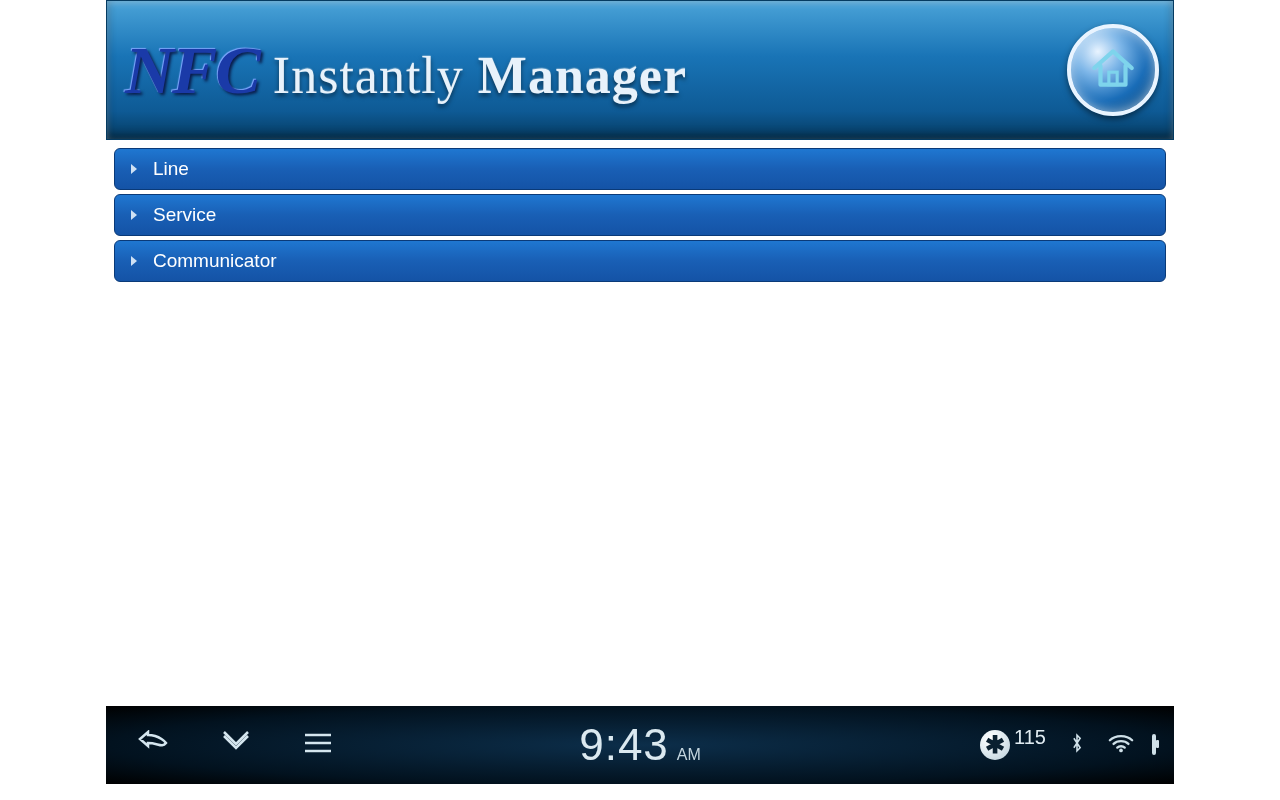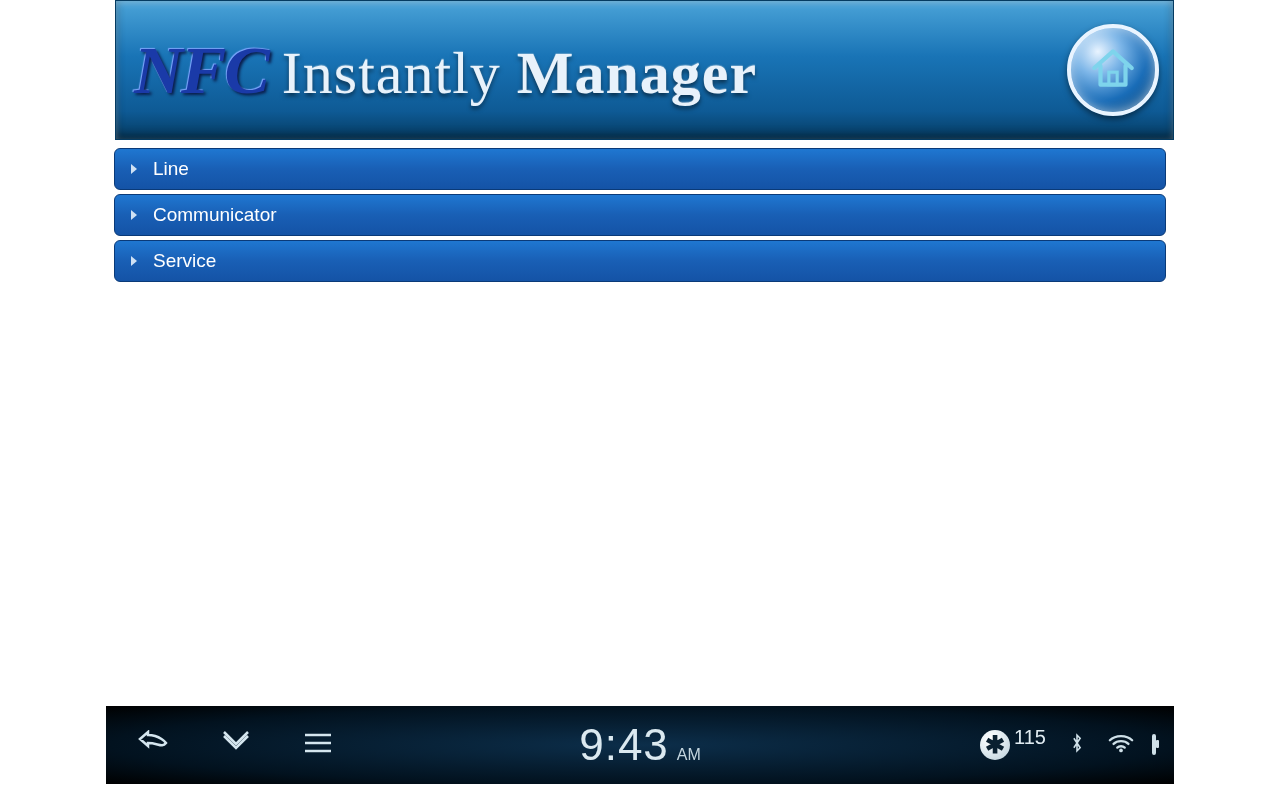--- a/index.html
+++ b/index.html
@@ -14,34 +14,33 @@
   
   .header {
     position: relative;
     height: 140px;
     background: linear-gradient(to bottom,#4aa3d8 0%, #1974b6 40%, #0e5a95 80%, #053b61 100%);
     border: 1px solid #053b61;
     box-shadow: inset 0 2px 6px rgba(255,255,255,0.3), inset 0 -4px 10px rgba(0,0,0,0.4);
     display:flex;
     align-items:center;
     padding: 0 18px;
-    margin-left: 9px;
   }
   .title-wrap { display:flex; align-items:baseline; gap:14px; }
   .title-nfc {
     font-size: 68px;
     font-weight: 800;
     font-style: italic;
     color:#1a3aa8;
     text-shadow: 2px 2px 3px #0a1c4a, -1px -1px 1px #7ea8ff;
     letter-spacing:-2px;
     font-family: Georgia, "Times New Roman", serif;
   }
   .title-rest {
-    font-size: 60px;
+    font-size: 52px;
     color:#e8f2fb;
     text-shadow: 0 3px 4px rgba(0,0,0,0.5), 0 -1px 1px rgba(255,255,255,0.3);
     font-family: Georgia, "Times New Roman", serif;
     letter-spacing:1px;
   }
   .title-rest .bold { font-weight:700; }
   .home-btn {
     position:absolute;
     right:14px;
     top:50%;
@@ -136,25 +135,25 @@
     </div>
   </div>
 
   <div class="menu">
     <div class="menu-item">
       <span class="tri"></span>
       <span>Line</span>
     </div>
     <div class="menu-item">
       <span class="tri"></span>
-      <span>Communicator</span>
+      <span>Service</span>
     </div>
     <div class="menu-item">
       <span class="tri"></span>
-      <span>Service</span>
+      <span>Communicator</span>
     </div>
   </div>
 
   <div class="navbar">
     <div class="nav-left">
       <div class="nav-icon">
         <span>
           <svg viewBox="0 0 32 26">
               <path d="M4 13 C 4 13 10 5 22 5 L22 2 L30 9 L22 16 L22 13 C 12 13 8 18 4 13 Z" transform="scale(-1,1) translate(-32,0)"></path>
             </svg>

